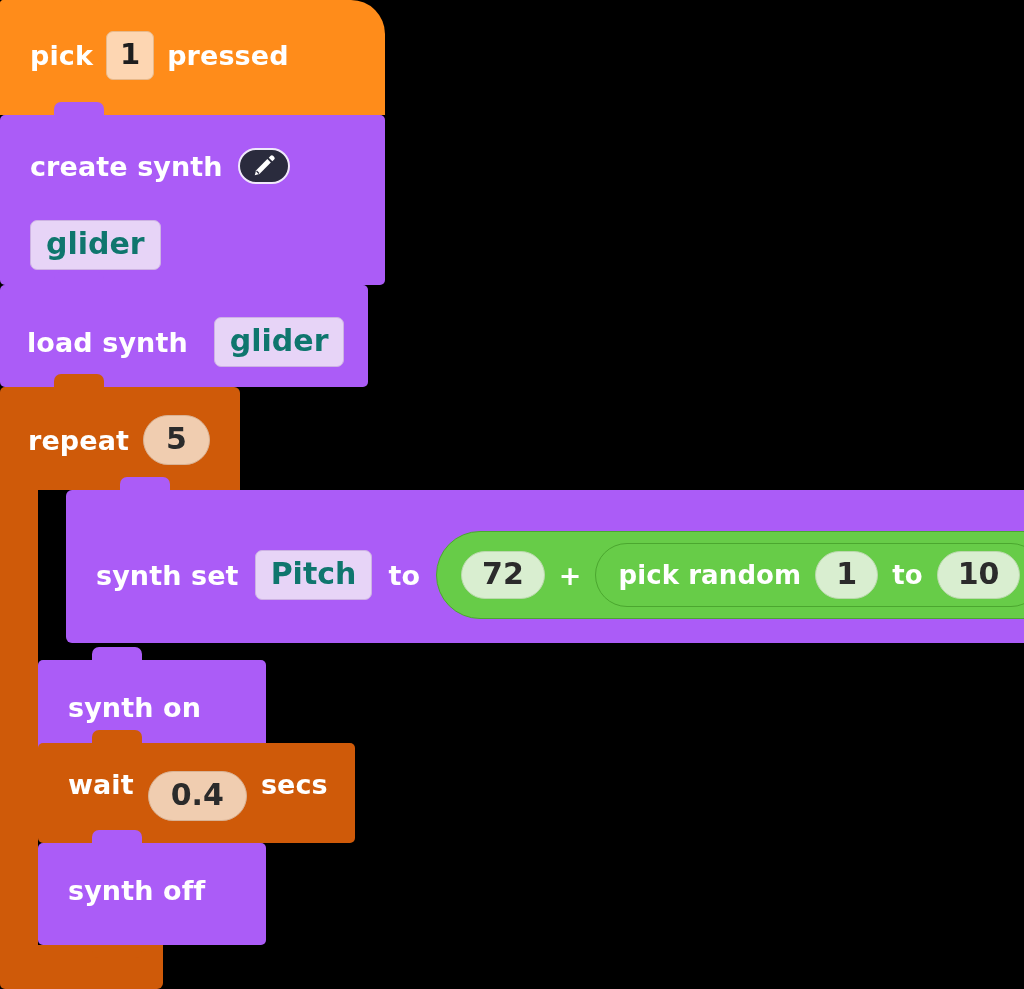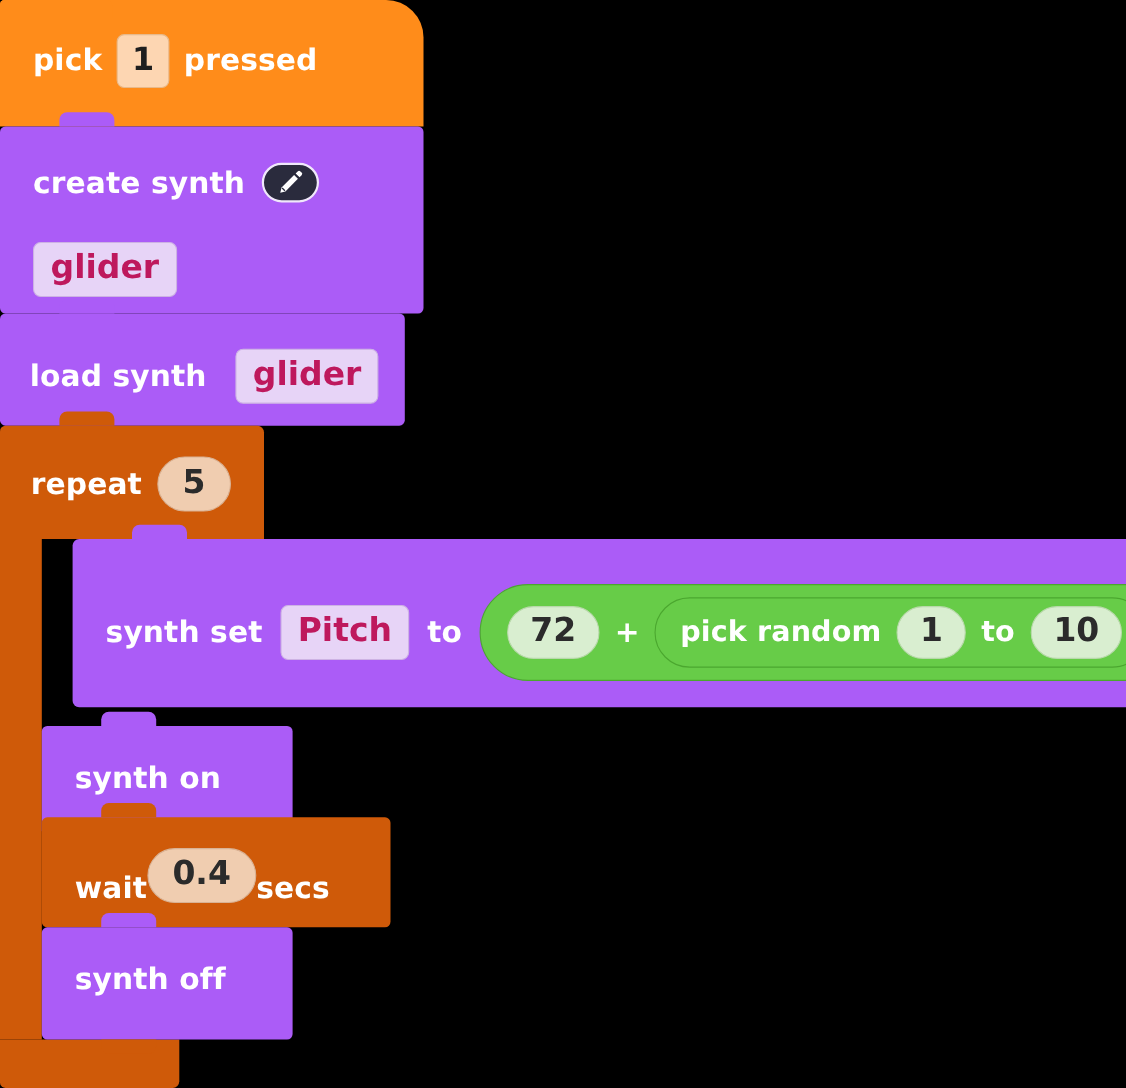--- a/index.html
+++ b/index.html
@@ -29,21 +29,21 @@
   }
   
   .fld-key {
     background: #fdd6b2; color: #1e1e1e;
     border: 1.5px solid #e8b98a;
     border-radius: 7px;
     font-size: 29px;
     padding: 8px 13px 10px;
   }
   .fld-text {
-    background: #e7d4f7; color: #be185d;
+    background: #e7d4f7; color: #0f766e;
     border: 1.5px solid #cdb2e4;
     border-radius: 7px;
     font-size: 30px;
     padding: 8px 15px 10px;
   }
   
   .fld-num-orange {
     background: #f0cdb0; color: #2b2b2b;
     border: 1.5px solid #d9b294;
     border-radius: 999px;
@@ -146,21 +146,21 @@
     left: 38px; top: 660px; width: 228px; height: 100px;
     background: #ab5cf7; border-radius: 5px;
   }
   #on-row { position: absolute; left: 30px; top: 34px; }
 
   
   #wait-block {
     left: 38px; top: 743px; width: 317px; height: 100px;
     background: #cf5a09; border-radius: 5px;
   }
-  #wait-row { position: absolute; left: 30px; top: 28px; display: flex; align-items: flex-end; }
+  #wait-row { position: absolute; left: 30px; top: 28px; display: flex; align-items: flex-start; gap: 14px; }
 
   
   #off-block {
     left: 38px; top: 843px; width: 228px; height: 102px;
     background: #ab5cf7; border-radius: 5px;
   }
   #off-row { position: absolute; left: 30px; top: 34px; }
 
   
   .notch {

